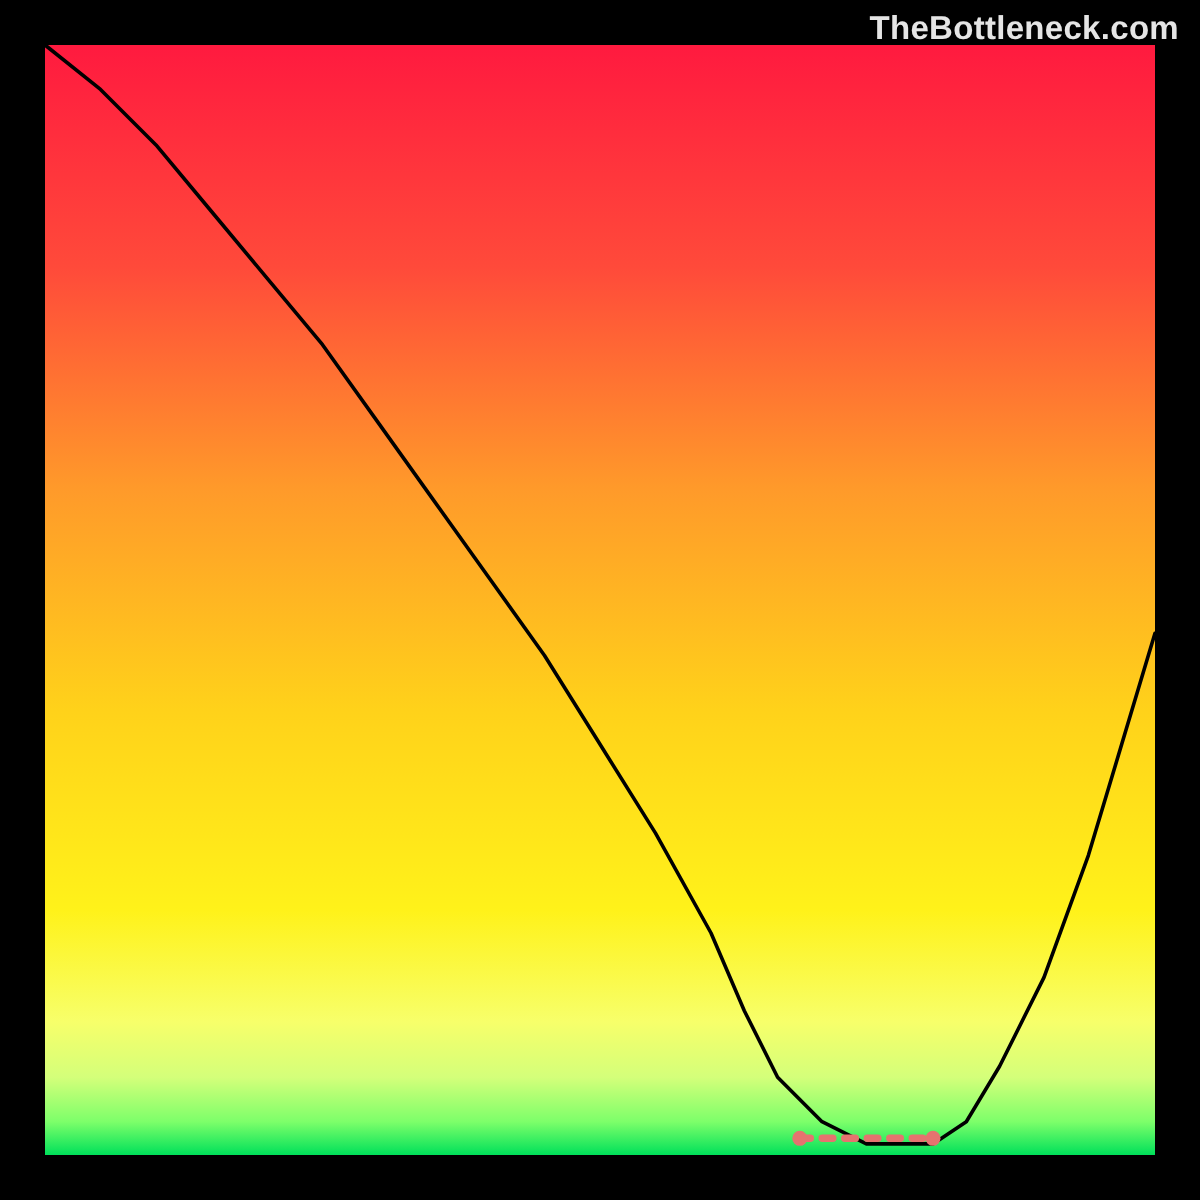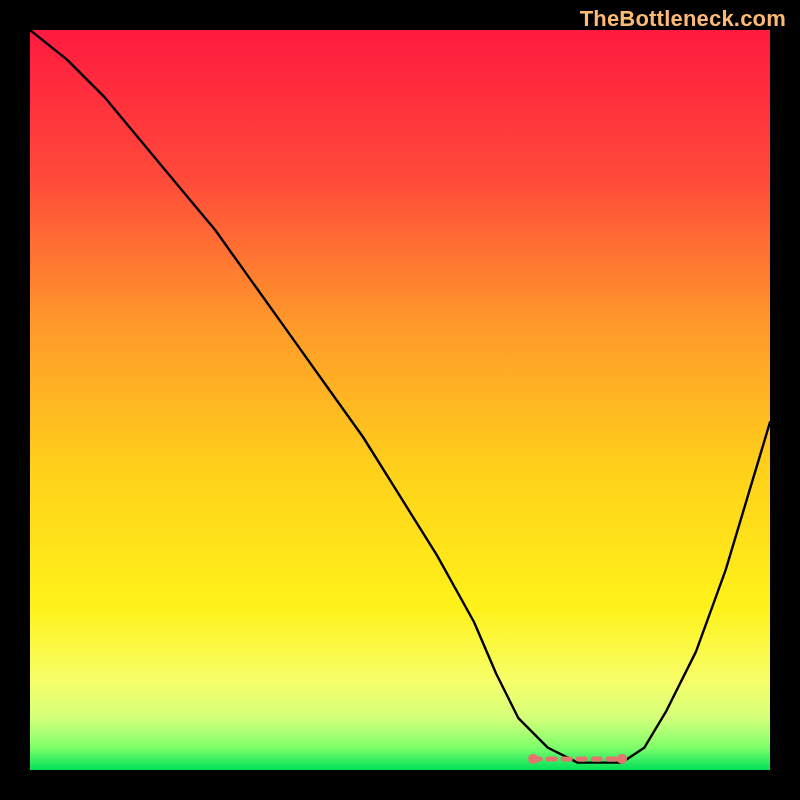--- a/index.html
+++ b/index.html
@@ -13,21 +13,21 @@
   }
   .stage {
     position: relative;
     width: 800px;
     height: 800px;
   }
   .watermark {
     position: absolute;
     top: 6px;
     right: 14px;
-    color: #fdba74;
+    color: #e5e5e5;
     font-size: 22px;
     font-weight: 600;
     letter-spacing: 0.2px;
     user-select: none;
   }
   svg {
     position: absolute;
     left: 0;
     top: 0;
   }

